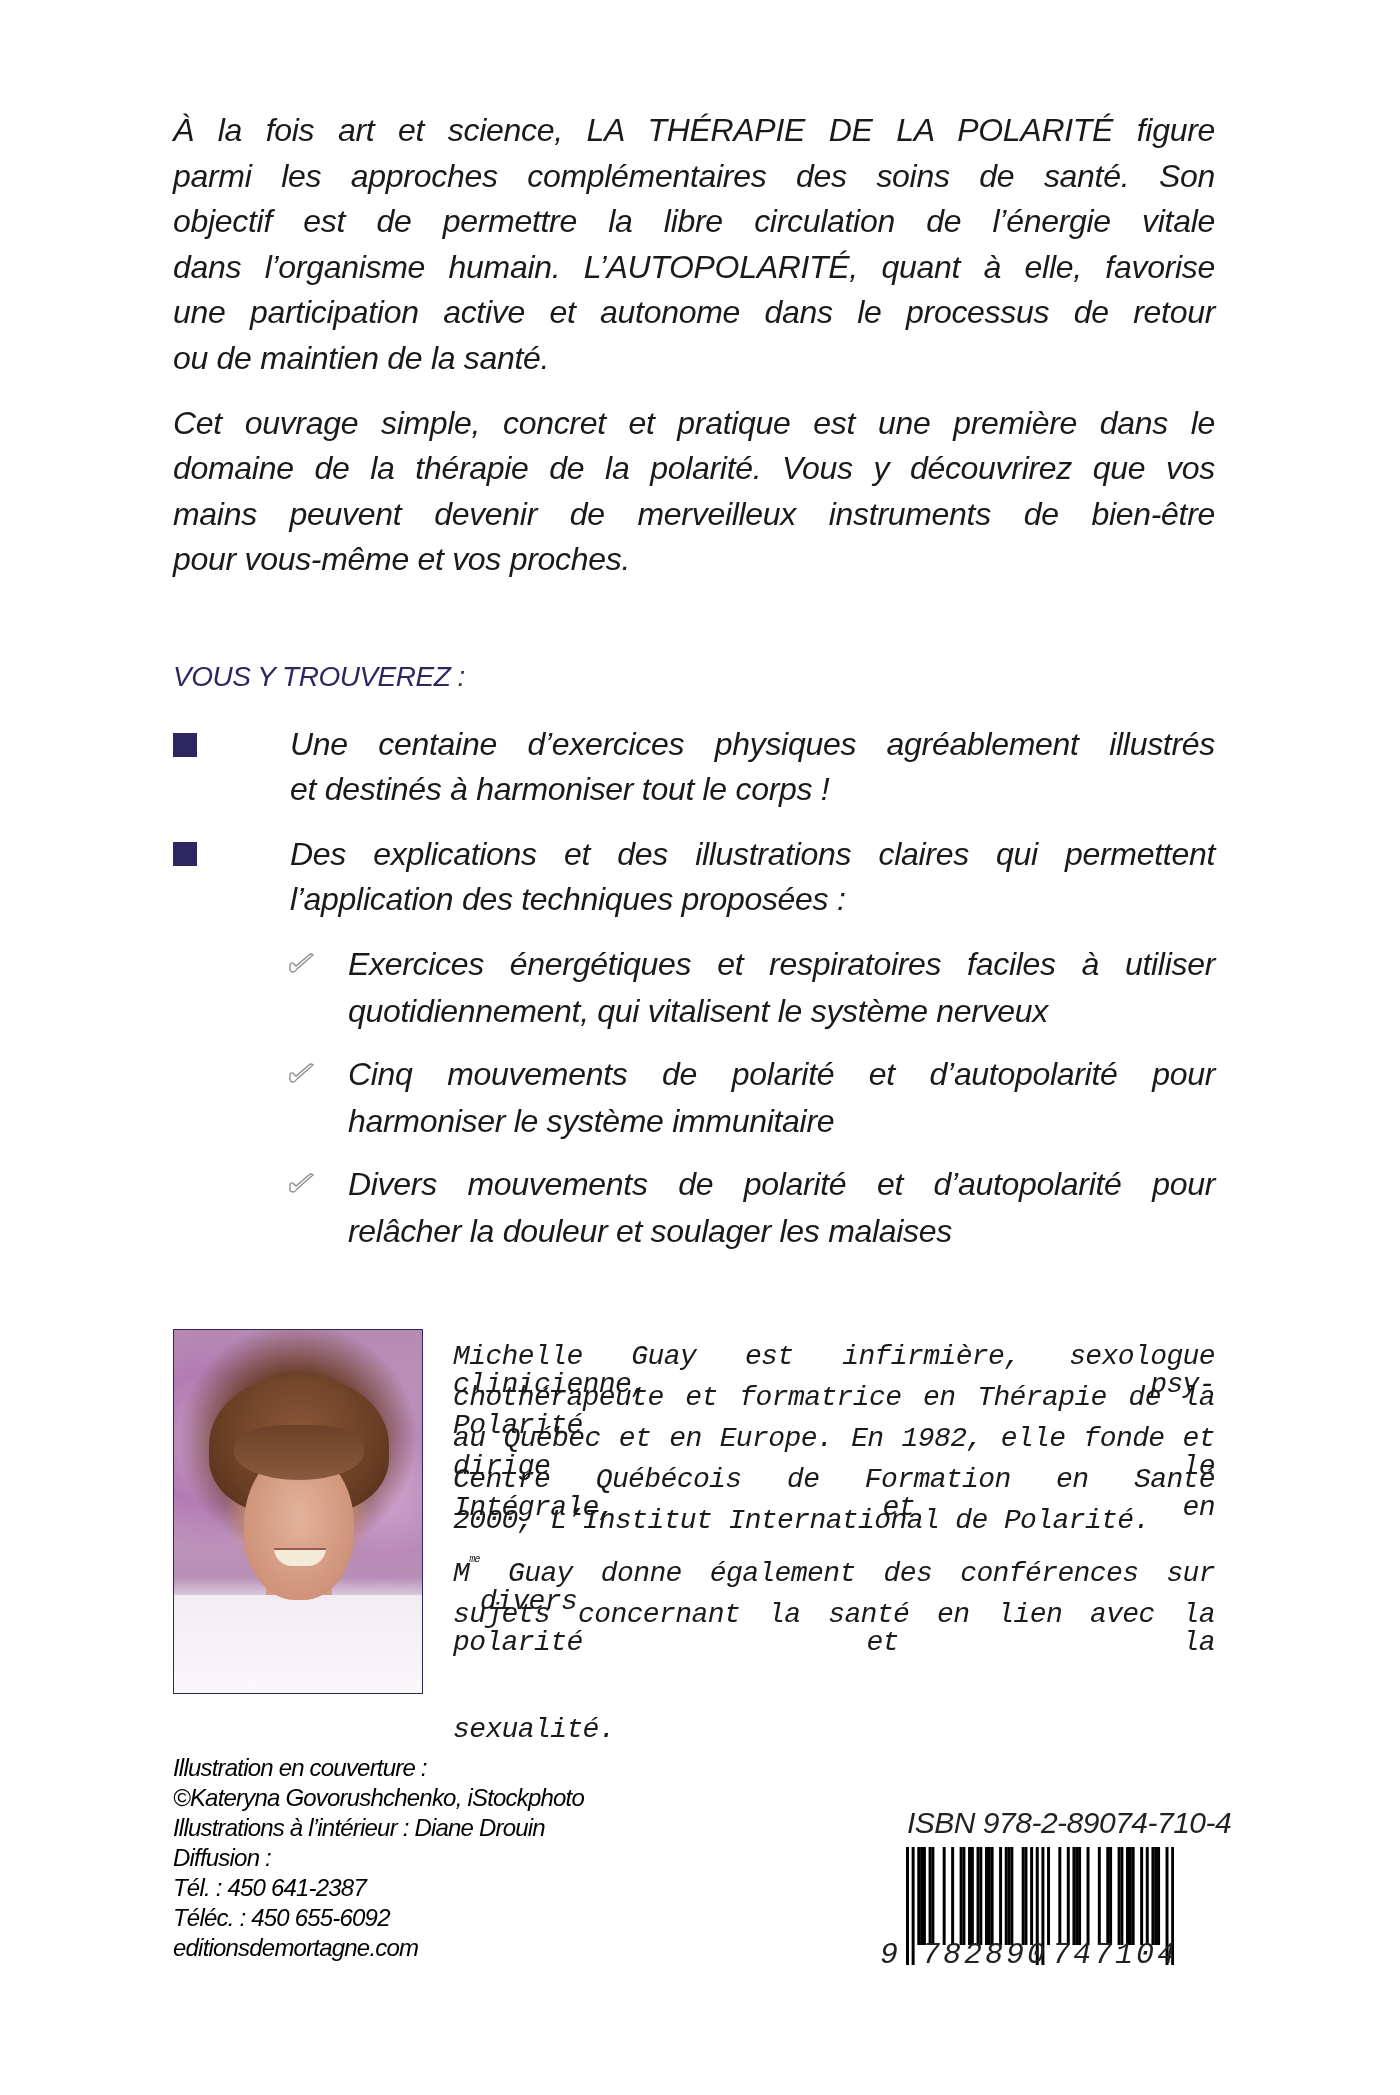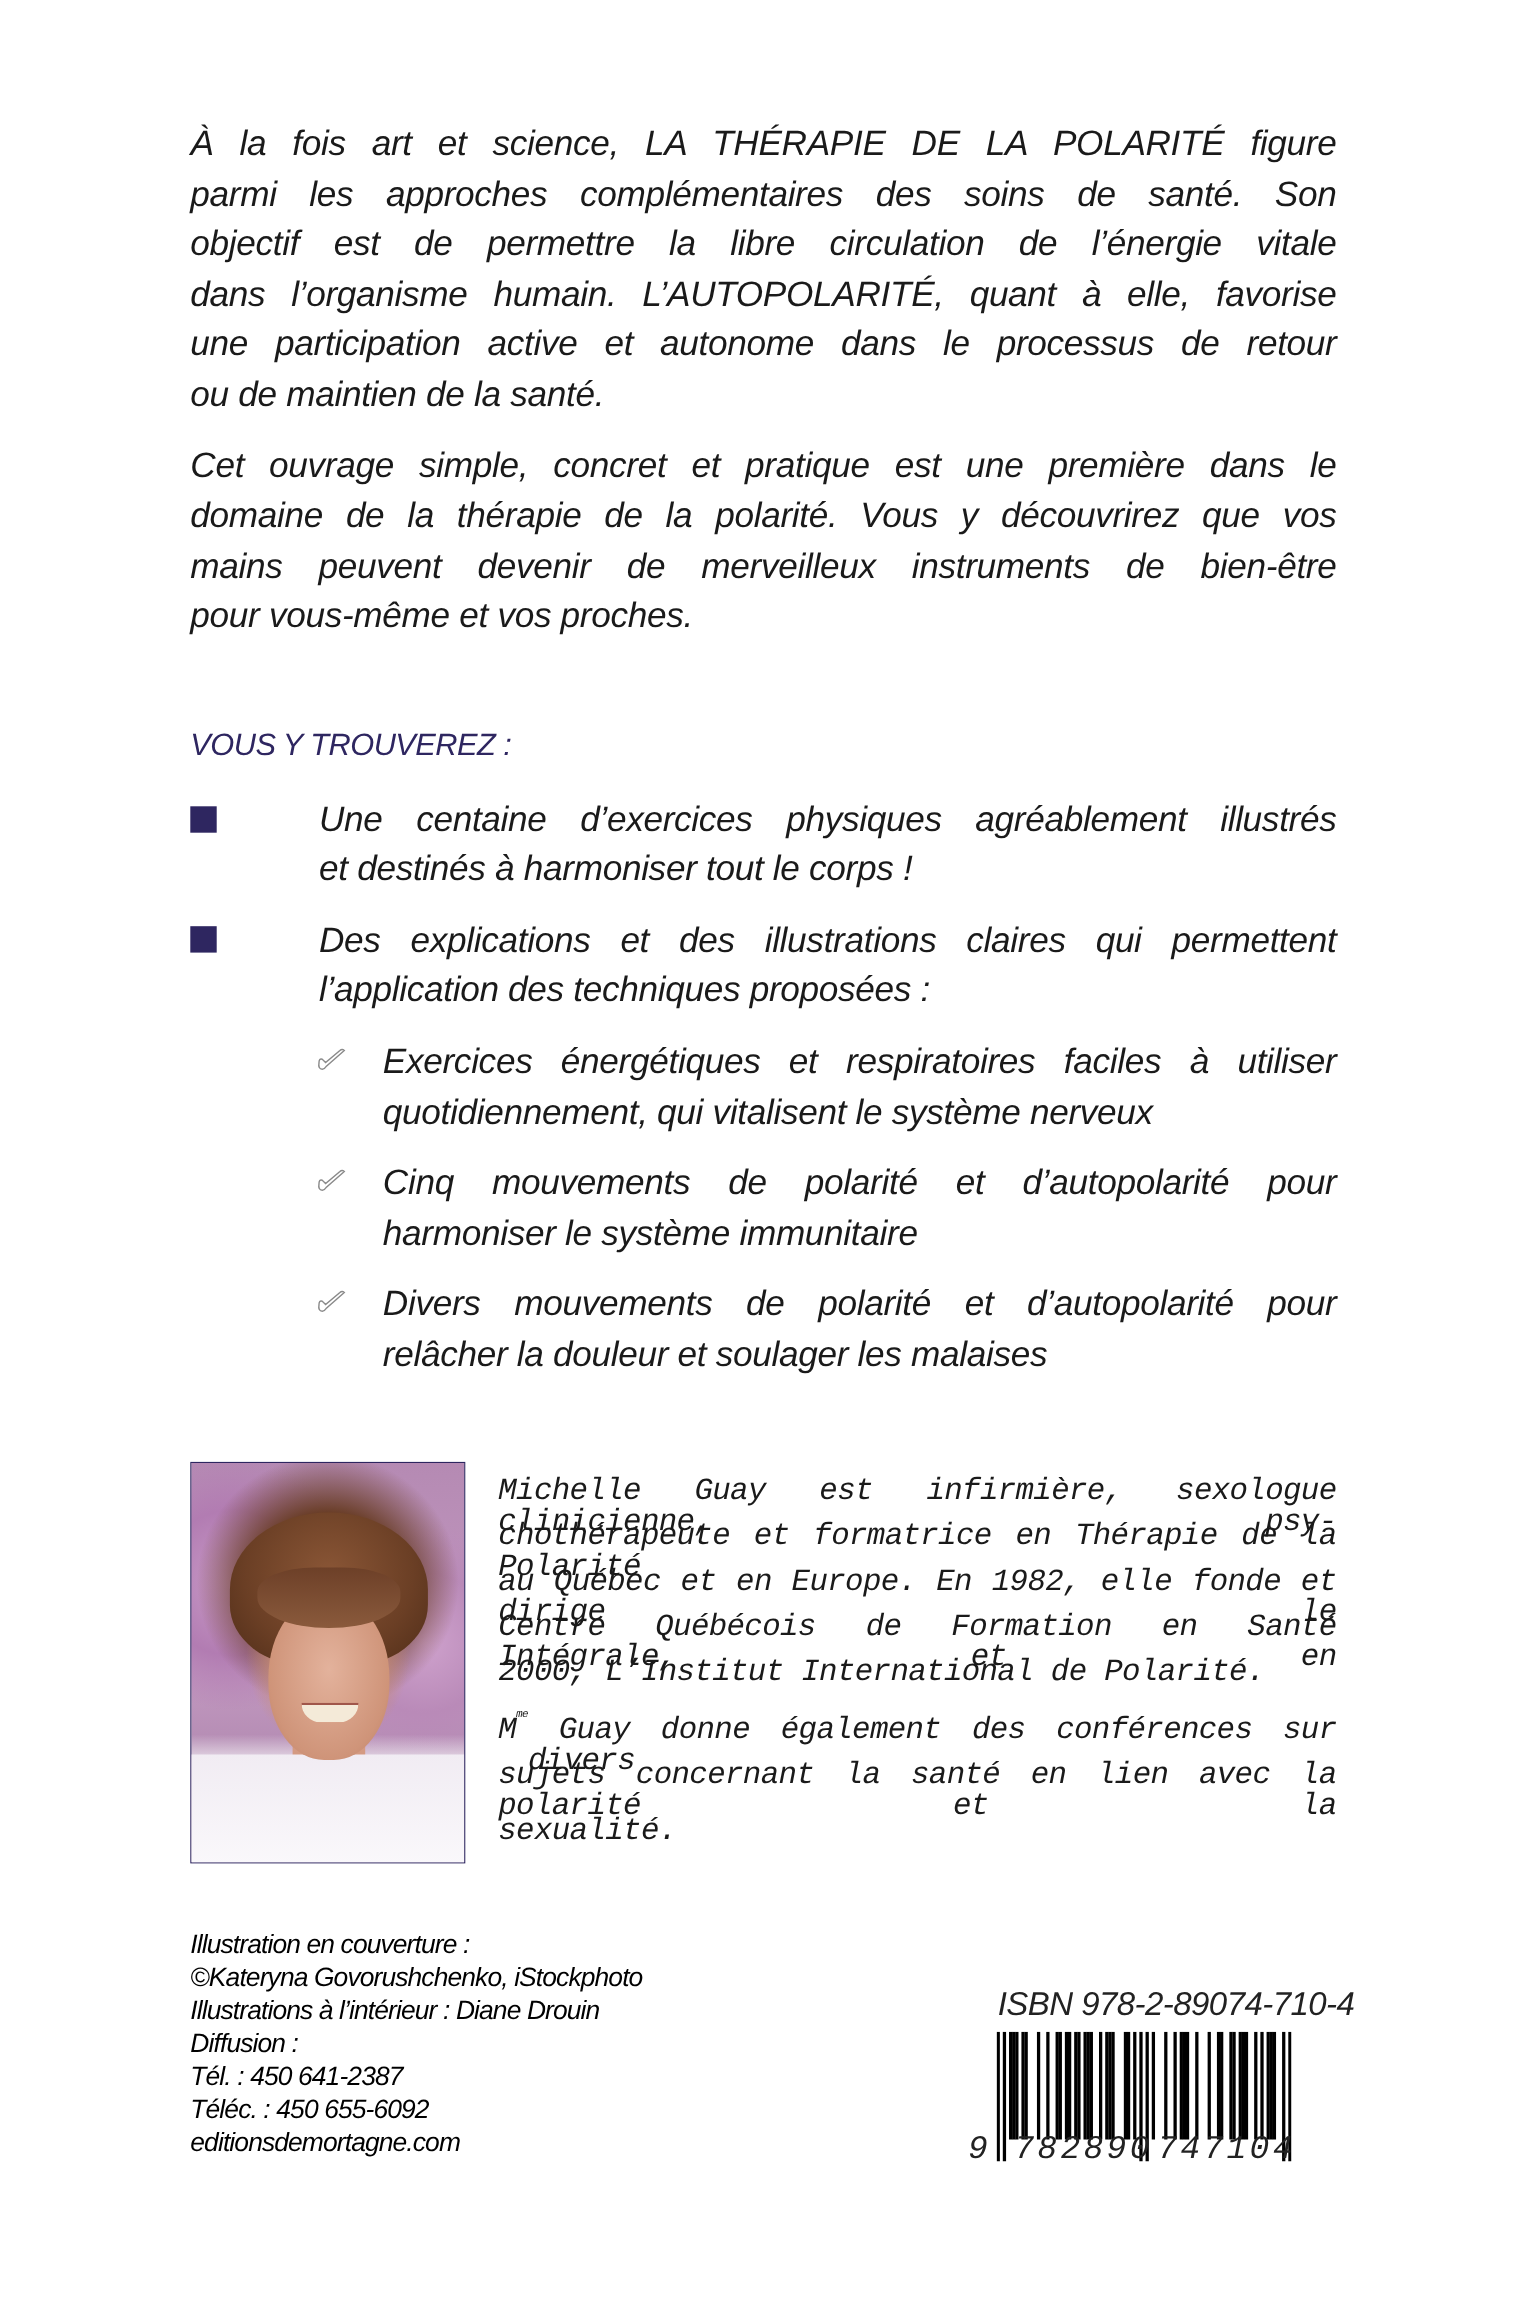--- a/index.html
+++ b/index.html
@@ -110,21 +110,21 @@
   <div class="line just italic author-col" style="top:1425px">au Québec et en Europe. En 1982, elle fonde et dirige le</div>
   <div class="line just italic author-col" style="top:1466px">Centre Québécois de Formation en Santé Intégrale, et en</div>
   <div class="line italic author-col" style="top:1507px">2000, L’Institut International de Polarité.</div>
 
   <div class="line italic author-col" style="top:1560px; text-align:justify; text-align-last:justify; white-space:normal; display:flex;">
     <span>M</span>
       <sup style="font-size:10px; line-height:0;">me</sup>
       <span style="flex:1; text-align:justify; text-align-last:justify; white-space:pre-wrap;"> Guay donne également des conférences sur divers</span>
   </div>
   <div class="line just italic author-col" style="top:1601px">sujets concernant la santé en lien avec la polarité et la</div>
-  <div class="line italic author-col" style="top:1652px">sexualité.</div>
+  <div class="line italic author-col" style="top:1716px">sexualité.</div>
 </div>
 
 <div>
   <div class="line credits" style="left:173px; top:1756px">Illustration en couverture :</div>
   <div class="line credits" style="left:173px; top:1786px">©Kateryna Govorushchenko, iStockphoto</div>
   <div class="line credits" style="left:173px; top:1816px">Illustrations à l’intérieur : Diane Drouin</div>
   <div class="line credits" style="left:173px; top:1846px">Diffusion :</div>
   <div class="line credits" style="left:173px; top:1876px">Tél. : 450 641-2387</div>
   <div class="line credits" style="left:173px; top:1906px">Téléc. : 450 655-6092</div>
   <div class="line credits" style="left:173px; top:1936px">editionsdemortagne.com</div>

